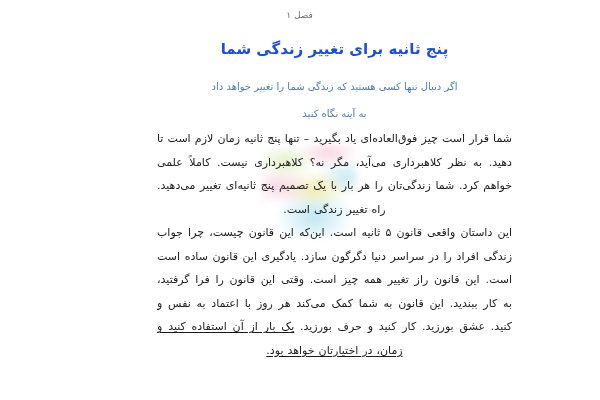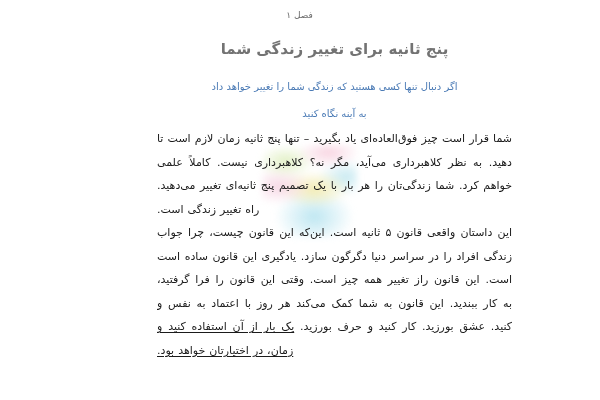--- a/index.html
+++ b/index.html
@@ -22,21 +22,21 @@
     z-index: 2;
   }
   .book-title {
     position: absolute;
     top: 38px;
     right: 88px;
     width: 355px;
     text-align: center;
     font-size: 15px;
     font-weight: 700;
-    color: #737373;
+    color: #1d4ed8;
     line-height: 22px;
     z-index: 2;
   }
   .epigraph {
     position: absolute;
     right: 88px;
     width: 355px;
     text-align: center;
     font-size: 10px;
     color: #4a7ab5;
@@ -55,21 +55,21 @@
   }
   .line {
     height: 23.5px;
     line-height: 23.5px;
     overflow: hidden;
     text-align: justify;
     text-align-last: justify;
     word-spacing: 0.5px;
   }
   .line.last {
-    text-align: left;
+    text-align: center;
     text-align-last: auto;
   }
   .u {
     text-decoration: underline;
     text-underline-offset: 2px;
     text-decoration-thickness: 0.8px;
   }
   .rainbow-smudge {
     position: absolute;
     top: 145px;

